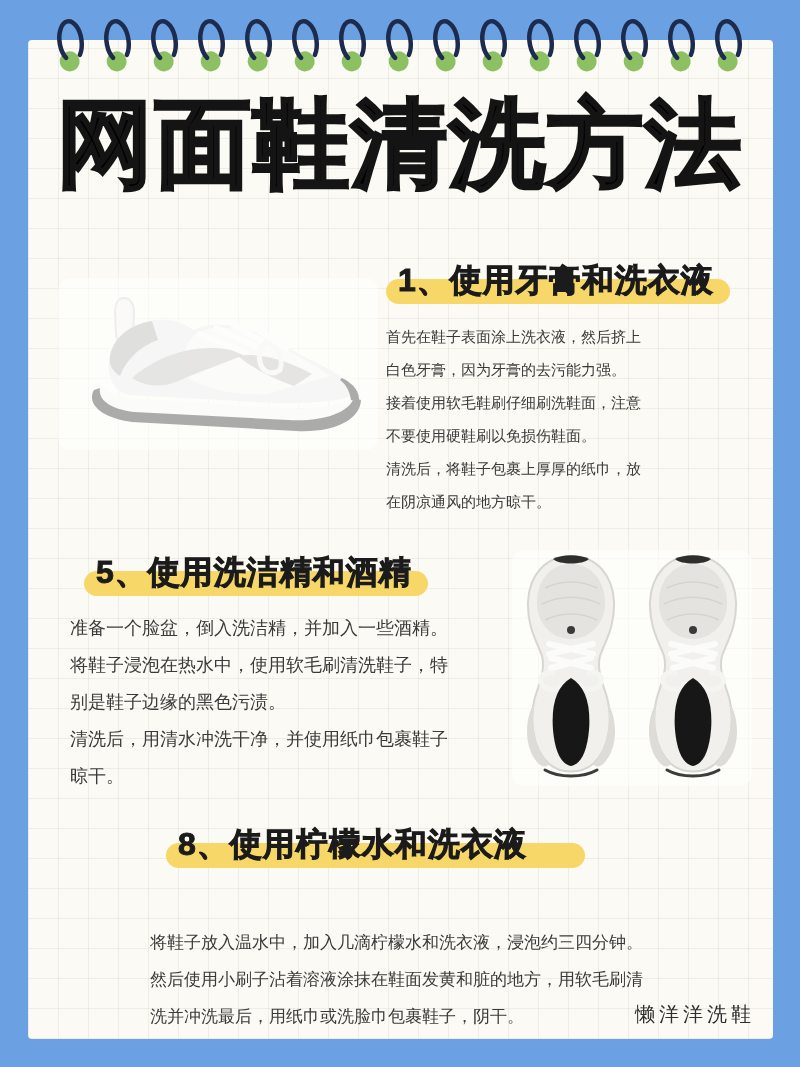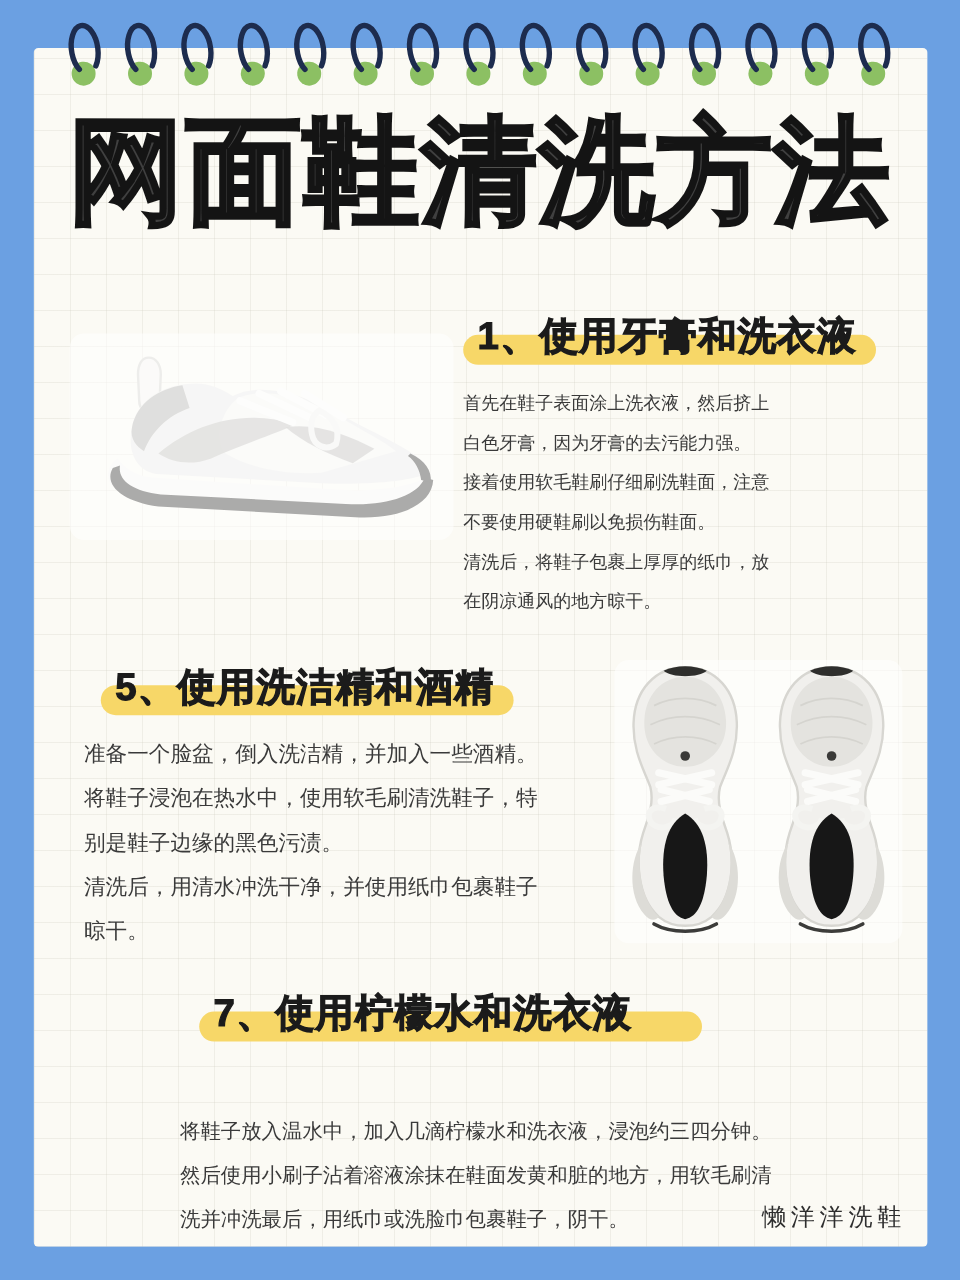--- a/index.html
+++ b/index.html
@@ -18,21 +18,21 @@
     z-index:1;
   }
   .rings{
     position:absolute;left:56px;top:10px;width:688px;height:64px;
     display:flex;justify-content:space-between;z-index:5;
   }
   .ring{transform:rotate(-8deg);}
   .title{
     position:absolute;left:0;top:84px;width:800px;margin:0;
     text-align:center;font-size:96px;line-height:120px;font-weight:900;
-    color:#404040;-webkit-text-stroke:3px #141414;letter-spacing:2px;
+    color:#000000;-webkit-text-stroke:3px #141414;letter-spacing:2px;
     z-index:3;
   }
   .hl-wrap{position:absolute;z-index:3;}
   .hl-bar{
     position:absolute;left:-12px;right:-16px;bottom:-2px;height:25px;
     background:#F7D768;border-radius:13px;z-index:0;
   }
   .hl-bar.wide{right:-58px;}
   .hl-wrap h2{
     position:relative;margin:0;z-index:1;
@@ -221,21 +221,21 @@
       <path d="M72,122 C84,118 90,126 84,134 C78,140 66,138 64,130" fill="none" stroke="#f4f4f1" stroke-width="5"></path>
       <path d="M56,126 C70,134 76,152 74,178 C72,200 66,212 56,214 C46,212 40,200 38,178 C36,152 42,134 56,126 Z" fill="#171717"></path>
       <path d="M78,212 C92,198 97,172 92,150 C102,164 104,194 90,210 C86,215 81,216 78,212 Z" fill="#dddcd7"></path>
       <path d="M34,212 C20,198 15,172 20,150 C10,164 8,194 22,210 C26,215 31,216 34,212 Z" fill="#dddcd7"></path>
       <path d="M30,218 C44,226 68,226 82,218" fill="none" stroke="#3c3c3a" stroke-width="3" stroke-linecap="round"></path>
     </svg>
   </div>
 
   <div class="hl-wrap h3-wrap">
     <span class="hl-bar wide"></span>
-    <h2>7、使用柠檬水和洗衣液</h2>
+    <h2>8、使用柠檬水和洗衣液</h2>
   </div>
   <p class="body-text p3">将鞋子放入温水中，加入几滴柠檬水和洗衣液，浸泡约三四分钟。
 然后使用小刷子沾着溶液涂抹在鞋面发黄和脏的地方，用软毛刷清
 洗并冲洗最后，用纸巾或洗脸巾包裹鞋子，阴干。</p>
 
   <div class="watermark">懒洋洋洗鞋</div>
 
 </div>
 
 </body></html>

